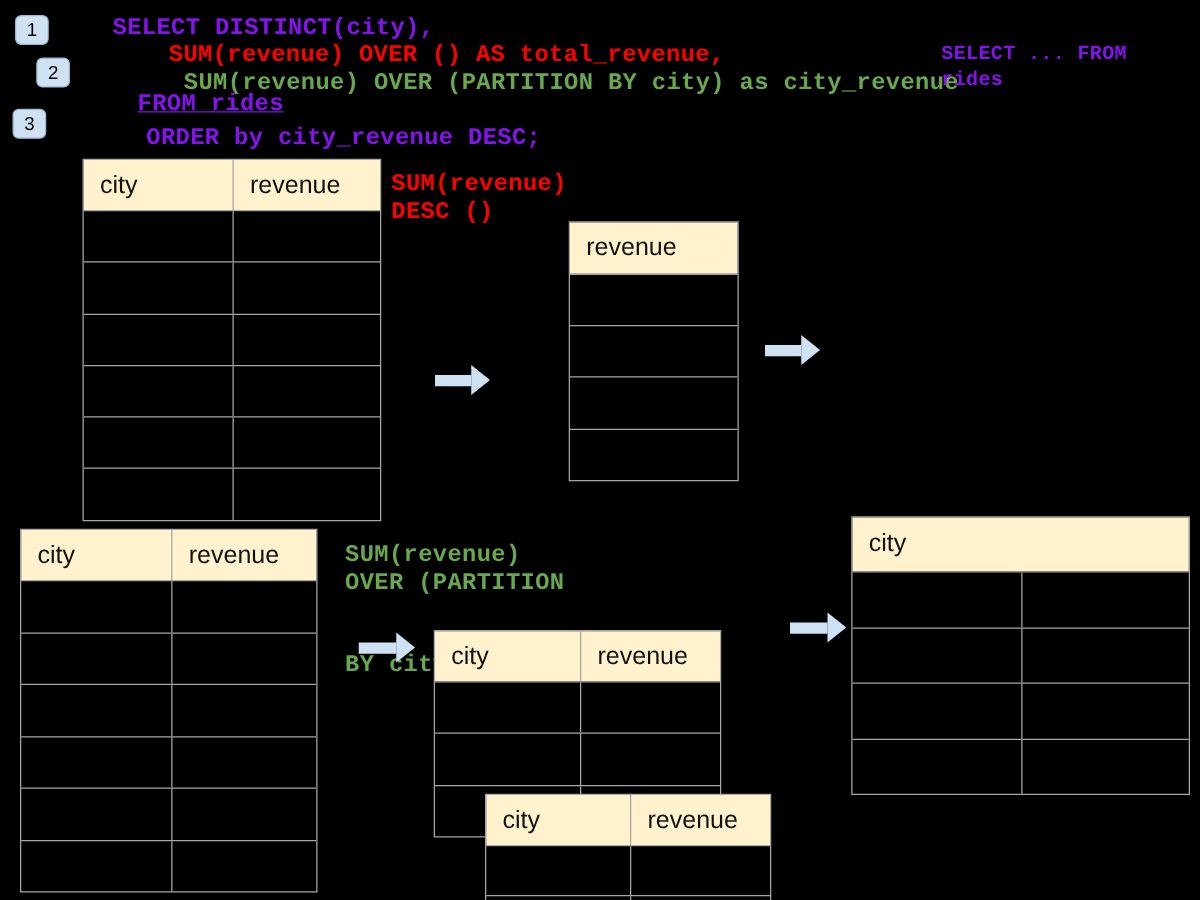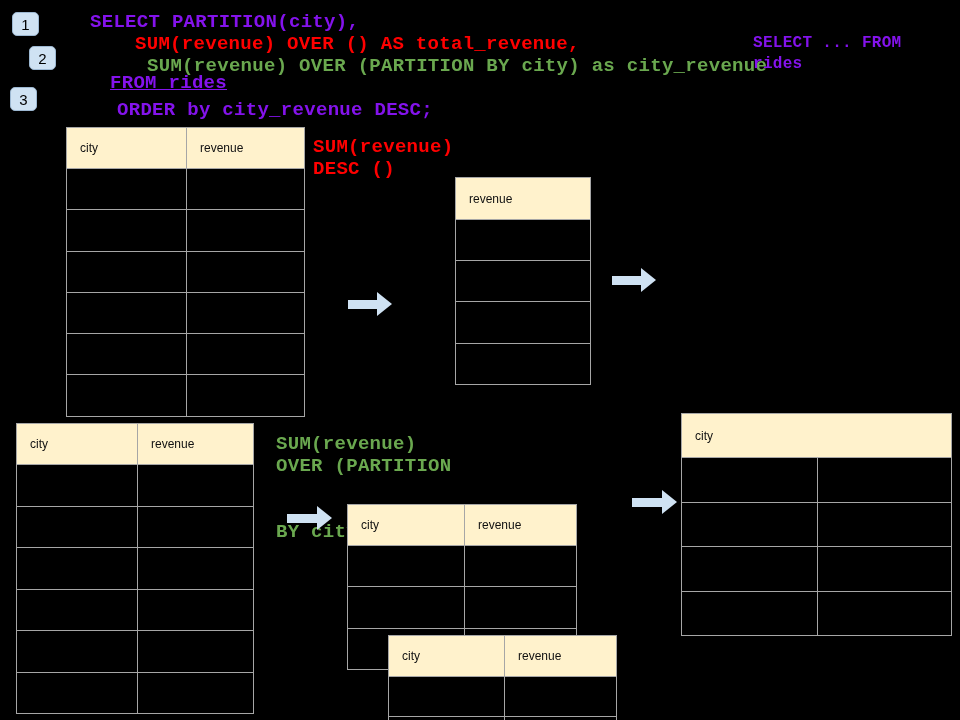--- a/index.html
+++ b/index.html
@@ -27,21 +27,21 @@
     position:absolute;width:27px;height:24px;
     background:#CFE2F3;border:1px solid #9DB8D2;border-radius:5px;
     color:#000;font-size:15px;display:flex;align-items:center;justify-content:center;
     box-sizing:border-box;
   }
   
   .tbl{position:absolute;border:1px solid #A6A6A6;box-sizing:border-box;background:transparent;}
   .tbl-head{display:flex;background:#FFF2CC;box-sizing:border-box;}
   .hcell{
     box-sizing:border-box;display:flex;align-items:center;
-    padding-left:13px;font-size:12px;color:#111;height:100%;
+    padding-left:13px;font-size:20px;color:#111;height:100%;
   }
   .hcell + .hcell{border-left:1px solid #A6A6A6;}
   .brow{display:flex;border-top:1px solid #A6A6A6;box-sizing:border-box;}
   .bcell{box-sizing:border-box;height:100%;}
   .bcell + .bcell{border-left:1px solid #A6A6A6;}
   
   .t-src-top   {left:66px; top:127px; width:239px;}
   .t-src-top    .tbl-head{height:40px;} .t-src-top .brow{height:41.3px;}
   .t-src-top    .col0{width:119px;} .t-src-top .col1{width:118px;}
   .t-total     {left:455px;top:177px; width:136px;}
@@ -69,21 +69,21 @@
   }
 </style>
 </head>
 <body>
 
 <div class="badge" style="left:12px;top:12px;">1</div>
 <div class="badge" style="left:29px;top:46px;">2</div>
 <div class="badge" style="left:10px;top:87px;">3</div>
 
 <div>
-  <div class="code sql-line c-purple" style="left:90px; top:11px;">SELECT PARTITION(city),</div>
+  <div class="code sql-line c-purple" style="left:90px; top:11px;">SELECT DISTINCT(city),</div>
   <div class="code sql-line c-red" style="left:135px;top:33px;">SUM(revenue) OVER () AS total_revenue,</div>
   <div class="code sql-line c-green" style="left:147px;top:55px;">SUM(revenue) OVER (PARTITION BY city) as city_revenue</div>
   <div class="code sql-line c-purple" style="left:110px;top:72px;text-decoration:underline;">FROM rides</div>
   <div class="code sql-line c-purple" style="left:117px;top:99px;">ORDER by city_revenue DESC;</div>
 </div>
 
 <div>
   <div class="code side-snippet" style="left:753px;top:33px;">SELECT ... FROM</div>
   <div class="code side-snippet" style="left:753px;top:54px;">rides</div>
 </div>

